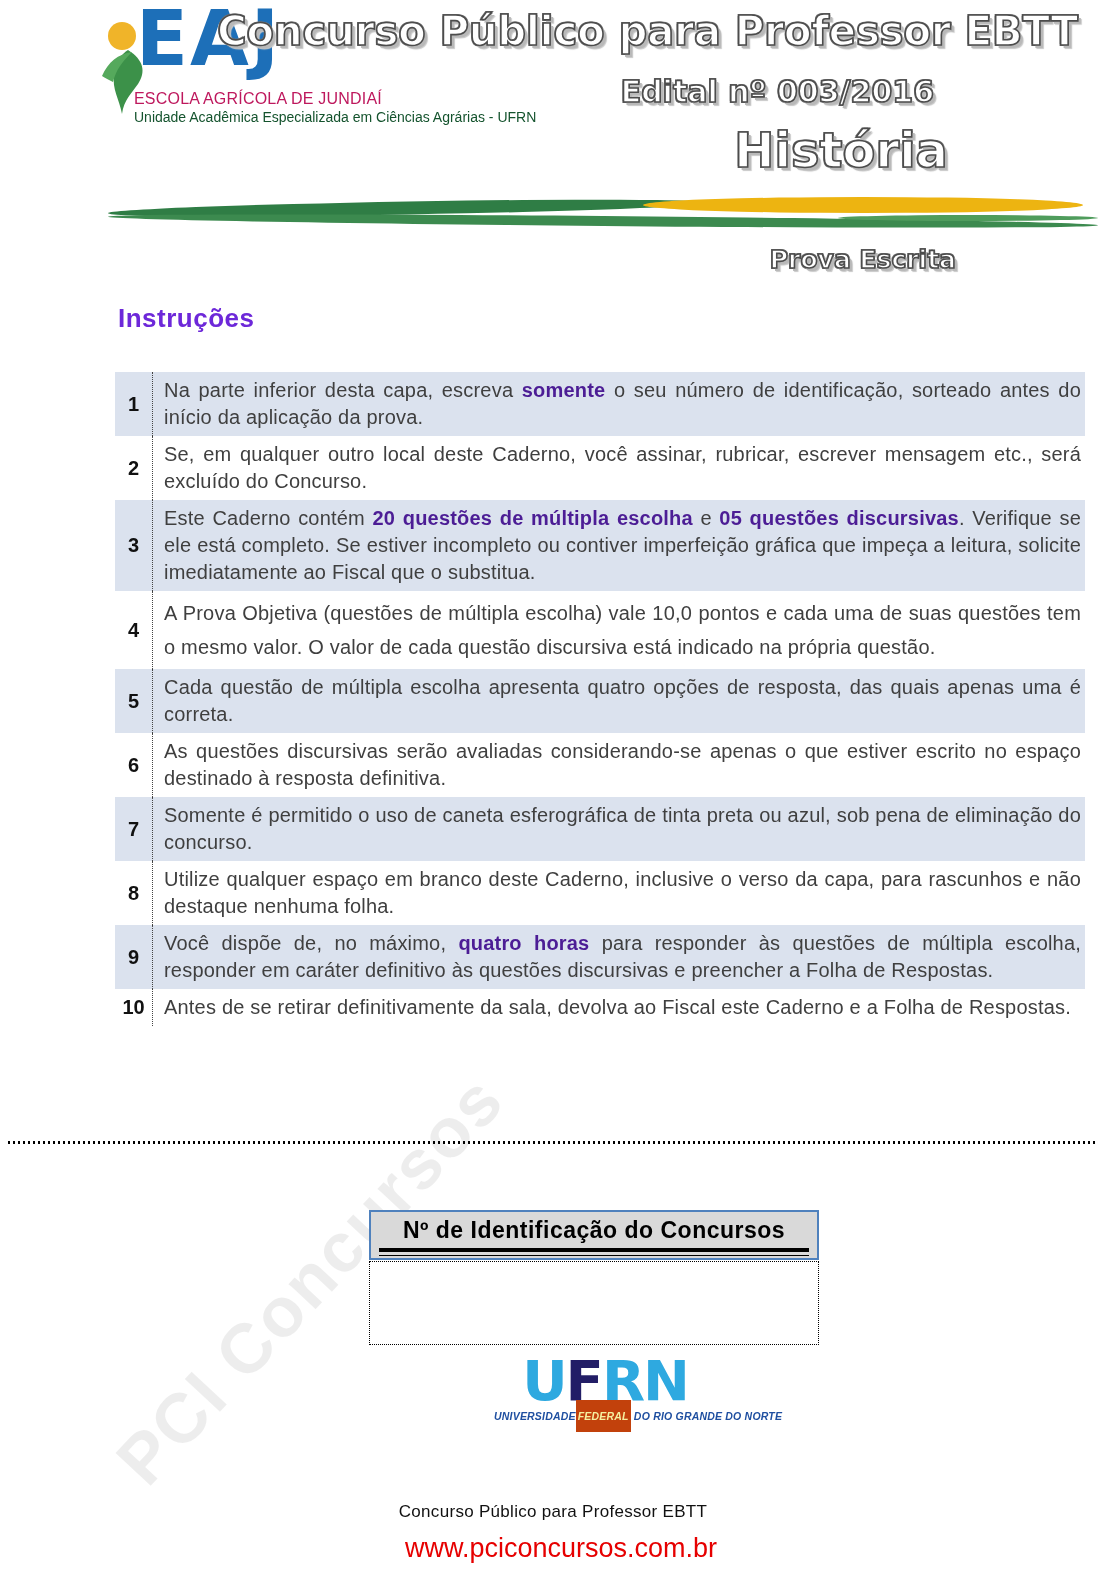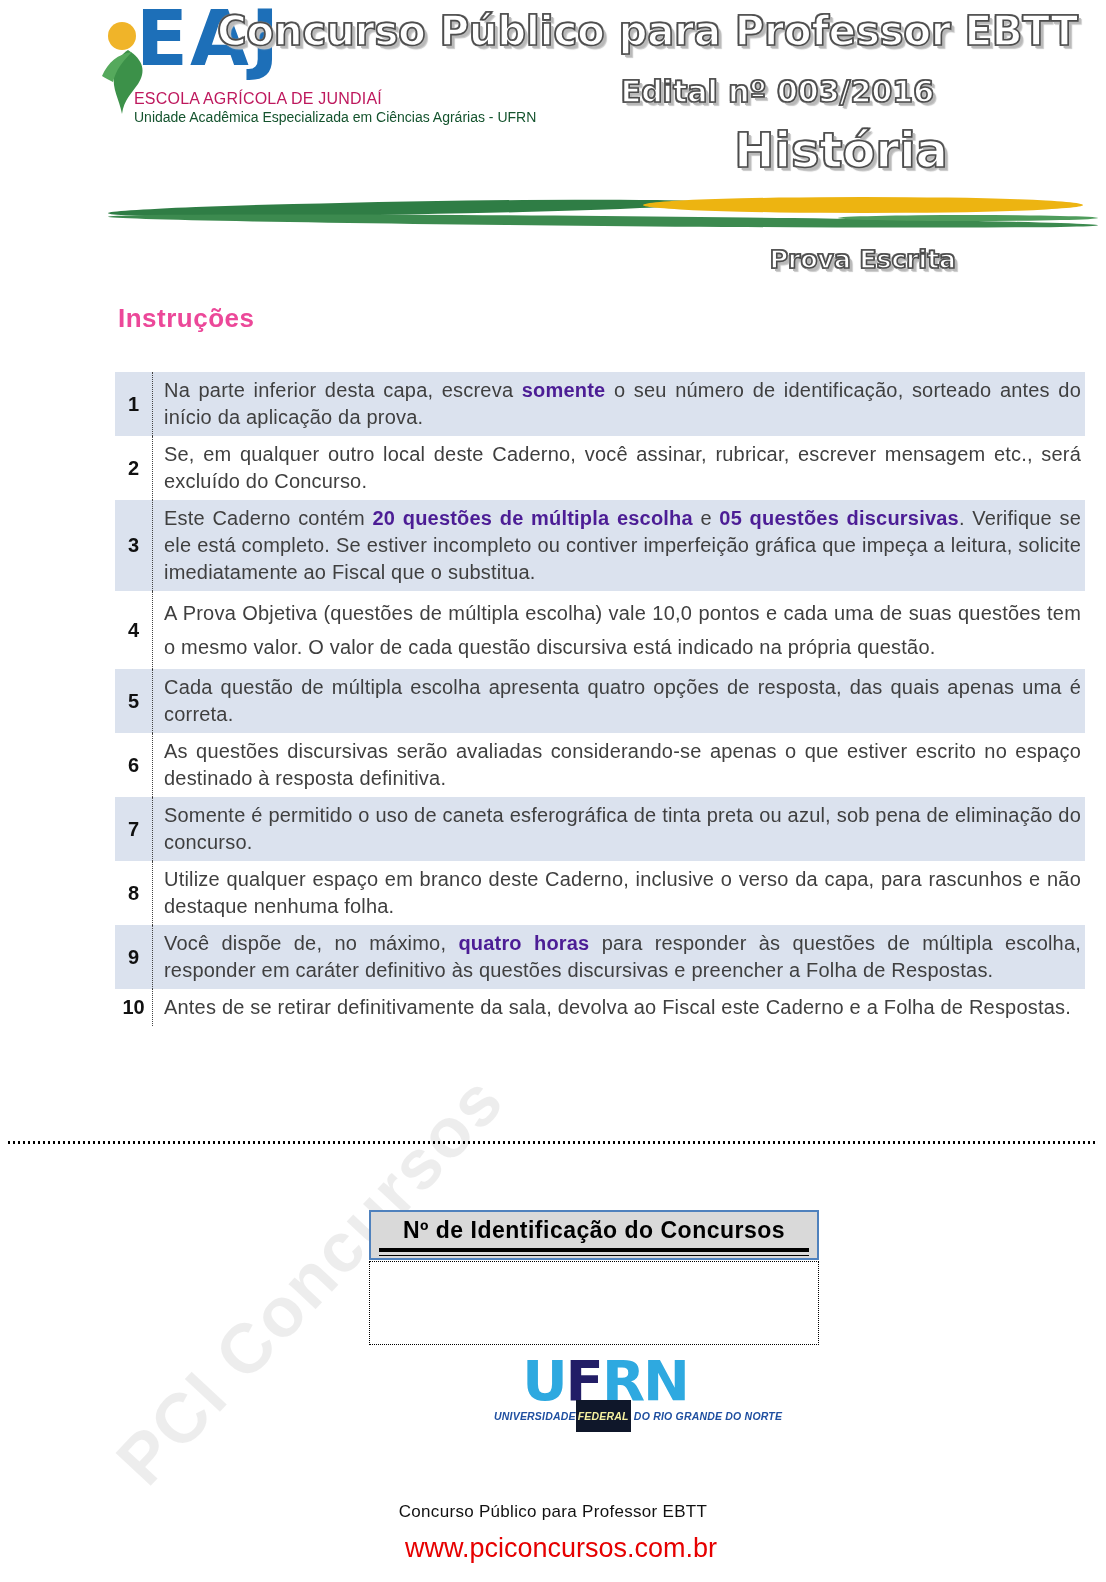--- a/index.html
+++ b/index.html
@@ -39,21 +39,21 @@
   .wa-edital {top:74px;  right:172px; font-size:30px;}
   .wa-subject{top:122px; right:158px; font-size:48px;}
   .wa-exam   {top:245px; right:150px; font-size:25px;}
 
   
   .divider{position:absolute; left:108px; top:194px;}
 
   
   .instr-heading{
     position:absolute; left:118px; top:303px; margin:0;
-    font-size:26px; font-weight:bold; color:#ec4899; letter-spacing:0.5px;text-align:right;
+    font-size:26px; font-weight:bold; color:#6d28d9; letter-spacing:0.5px;text-align:right;
   }
   .itable{position:absolute; left:115px; top:372px; width:970px;}
   .irow{display:flex; align-items:stretch;}
   .irow.shaded{background:#dbe2ee;}
   .inum{
     flex:0 0 37px; display:flex; align-items:center; justify-content:center;
     font-size:20px; font-weight:bold; color:#111;
   }
   .itext{
     flex:1; border-left:1px dotted #444;
@@ -90,21 +90,21 @@
   .ufrn-letters{
     font-family:"DejaVu Sans", sans-serif; font-weight:bold; font-size:56px;
     line-height:58px; letter-spacing:-2px;
   }
   .ufrn-letters .lb{color:#2ea9e0;}
   .ufrn-letters .nv{color:#221d66;}
   .ufrn-caption{
     margin-top:0; font-size:10.5px; font-style:italic; font-weight:bold;
     color:#1f4fa0; white-space:nowrap; letter-spacing:0.2px;
   }
-  .ufrn-caption .fed{background:#0f172a; color:#f5f0a0; padding:10px 2px;font-style:italic;}
+  .ufrn-caption .fed{background:#c2410c; color:#f5f0a0; padding:10px 2px;font-style:italic;}
 
   
   .footer1{
     position:absolute; left:0; top:1502px; width:100%; text-align:center;
     font-size:17px; color:#111; letter-spacing:0.3px;
   }
   .footer-url{
     position:absolute; left:8px; top:1533px; width:100%; text-align:center;
     font-size:27px; color:#e60000; text-decoration:none; display:block;
   }

